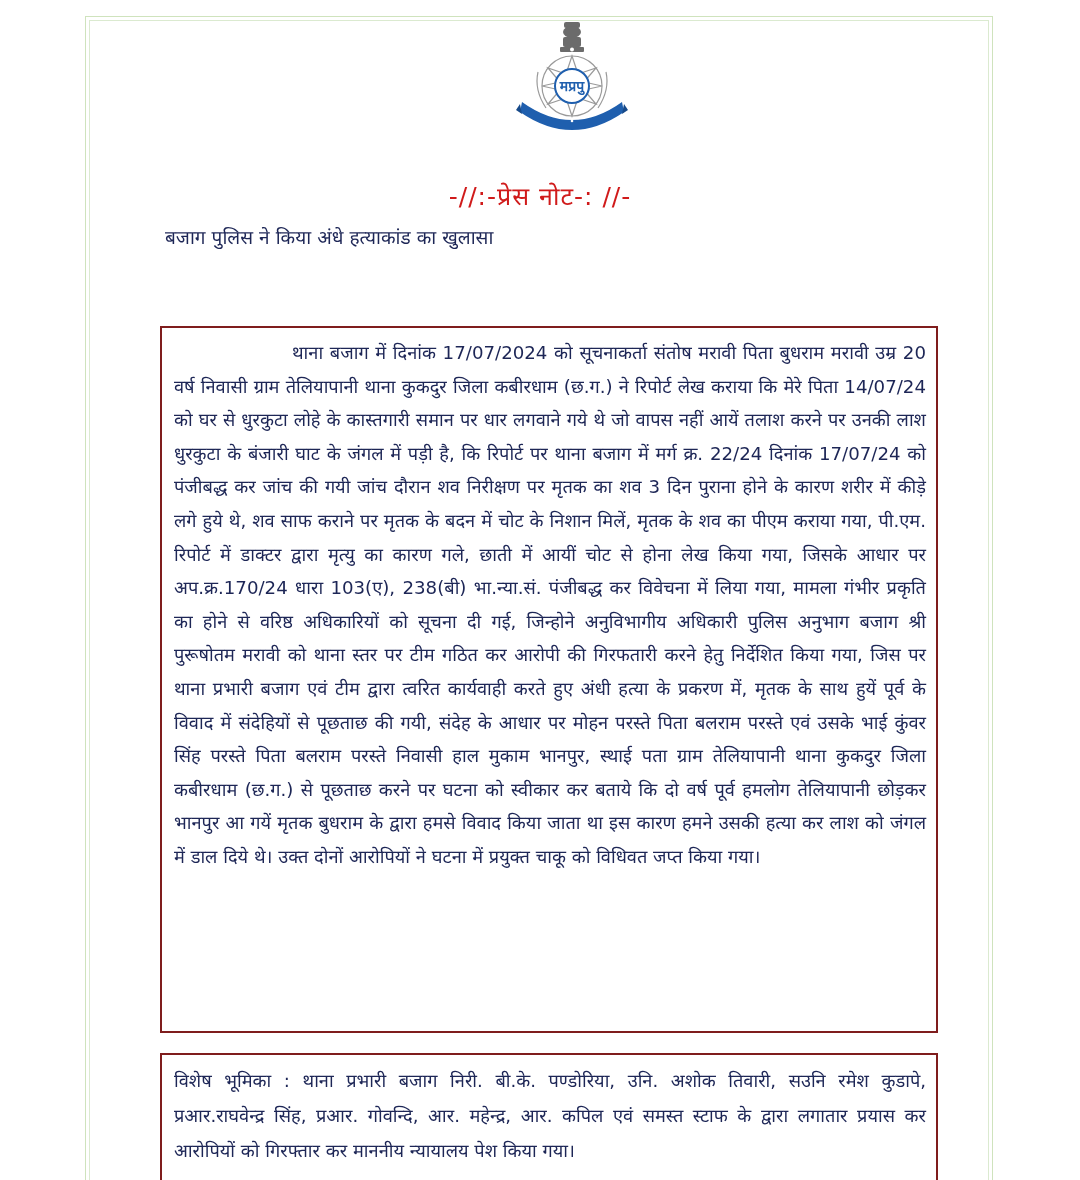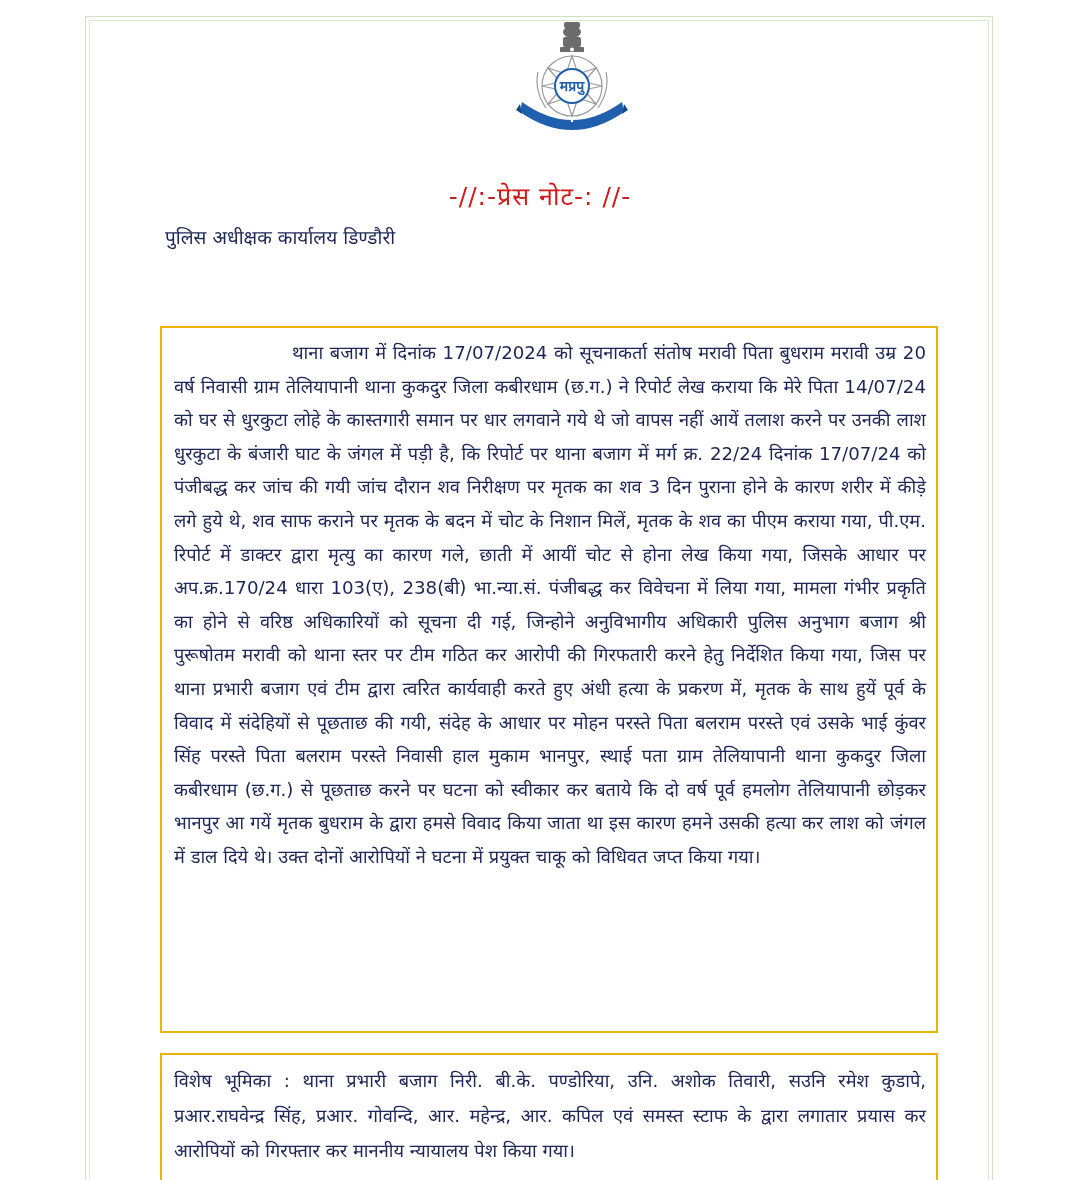--- a/index.html
+++ b/index.html
@@ -7,21 +7,21 @@
          font-family: "DejaVu Sans", "Liberation Sans", sans-serif; color: #1d2656; }
   .frame { position: absolute; left: 85px; top: 16px; width: 906px; height: 1200px;
            border: 1px solid #cfe3bd; }
   .frame-inner { position: absolute; left: 3px; top: 3px; right: 3px; bottom: 3px;
            border: 1px solid #dbead0; }
   .emblem { position: absolute; left: 516px; top: 20px; width: 112px; height: 112px; }
   .press-title { position: absolute; left: 0; width: 1080px; top: 178px; text-align: center;
            color: #d01b1b; font-weight: normal; font-size: 25px; letter-spacing: 1px; }
   .header-lines { position: absolute; left: 165px; top: 222px; font-size: 19px; line-height: 31px; }
   .header-lines div { white-space: nowrap; }
-  .box { position: absolute; border: 2px solid #eab308; box-sizing: border-box; background: #fff; }
+  .box { position: absolute; border: 2px solid #7f1d1d; box-sizing: border-box; background: #fff; }
   .box1 { left: 160px; top: 326px; width: 778px; height: 707px; padding: 8px 10px 0 12px; }
   .box2 { left: 160px; top: 1053px; width: 778px; height: 138px; padding: 8px 10px 0 12px; }
   .para { font-size: 18.2px; line-height: 33.6px; text-align: justify; text-align-last: left; margin: 0; }
   .para .indent { display: inline-block; width: 118px; }
   .para2 { font-size: 18.2px; line-height: 35px; text-align: justify; margin: 0; }
 </style>
 </head>
 <body>
 
 <div class="frame">
@@ -51,21 +51,21 @@
     <path d="M6 82 Q56 118 106 82 L108 92 Q56 128 4 92 Z" fill="#1f5fae"></path>
     <path d="M4 84 L0 90 L6 94 Z" fill="#174a8a"></path>
     <path d="M108 84 L112 90 L106 94 Z" fill="#174a8a"></path>
     <circle cx="56" cy="101" r="1.3" fill="#fff"></circle>
   </svg>
 </div>
 
 <div class="press-title">-//:-प्रेस नोट-: //-</div>
 
 <div class="header-lines">
-  <div>पुलिस अधीक्षक कार्यालय डिण्डौरी</div>
+  <div>बजाग पुलिस ने किया अंधे हत्याकांड का खुलासा</div>
 </div>
 
 <div class="box box1">
   <p class="para"><span class="indent"></span><span>थाना बजाग में दिनांक 17/07/2024 को सूचनाकर्ता संतोष मरावी पिता बुधराम मरावी उम्र 20 वर्ष निवासी ग्राम तेलियापानी थाना कुकदुर जिला कबीरधाम (छ.ग.) ने रिपोर्ट लेख कराया कि मेरे पिता 14/07/24 को घर से धुरकुटा लोहे के कास्तगारी समान पर धार लगवाने गये थे जो वापस नहीं आयें तलाश करने पर उनकी लाश धुरकुटा के बंजारी घाट के जंगल में पड़ी है, कि रिपोर्ट पर थाना बजाग में मर्ग क्र. 22/24 दिनांक 17/07/24 को पंजीबद्ध कर जांच की गयी जांच दौरान शव निरीक्षण पर मृतक का शव 3 दिन पुराना होने के कारण शरीर में कीड़े लगे हुये थे, शव साफ कराने  पर मृतक के बदन में चोट के निशान मिलें, मृतक के शव का पीएम कराया गया, पी.एम. रिपोर्ट में डाक्टर द्वारा मृत्यु का कारण गले, छाती में आयीं चोट से होना लेख किया गया, जिसके आधार पर अप.क्र.170/24 धारा 103(ए), 238(बी) भा.न्या.सं. पंजीबद्ध कर विवेचना में लिया गया, मामला गंभीर प्रकृति का होने से वरिष्ठ अधिकारियों को सूचना दी गई, जिन्होने अनुविभागीय अधिकारी पुलिस अनुभाग बजाग श्री पुरूषोतम मरावी को थाना स्तर पर टीम गठित कर आरोपी की गिरफतारी करने हेतु निर्देशित किया गया, जिस पर थाना प्रभारी बजाग एवं टीम द्वारा त्वरित कार्यवाही करते हुए अंधी हत्या के प्रकरण में, मृतक के साथ हुयें पूर्व के विवाद में संदेहियों से पूछताछ की गयी, संदेह के आधार पर मोहन परस्ते पिता बलराम परस्ते एवं उसके भाई कुंवर सिंह परस्ते पिता बलराम परस्ते निवासी हाल मुकाम भानपुर, स्थाई पता ग्राम तेलियापानी थाना  कुकदुर जिला कबीरधाम (छ.ग.) से पूछताछ करने पर घटना को स्वीकार कर बताये कि दो वर्ष पूर्व हमलोग तेलियापानी छोड़कर भानपुर आ गयें मृतक बुधराम के द्वारा हमसे विवाद किया जाता था इस कारण हमने उसकी हत्या कर लाश को जंगल में डाल दिये थे। उक्त दोनों आरोपियों ने घटना में प्रयुक्त चाकू को विधिवत जप्त किया गया।</span></p>
 </div>
 
 <div class="box box2">
   <p class="para2">विशेष भूमिका : थाना प्रभारी बजाग निरी. बी.के. पण्डोरिया, उनि. अशोक तिवारी, सउनि रमेश कुडापे, प्रआर.राघवेन्द्र सिंह, प्रआर. गोवन्दि, आर. महेन्द्र, आर. कपिल एवं समस्त स्टाफ के द्वारा लगातार प्रयास कर आरोपियों को गिरफ्तार कर माननीय न्यायालय पेश किया गया।</p>
 </div>
 

